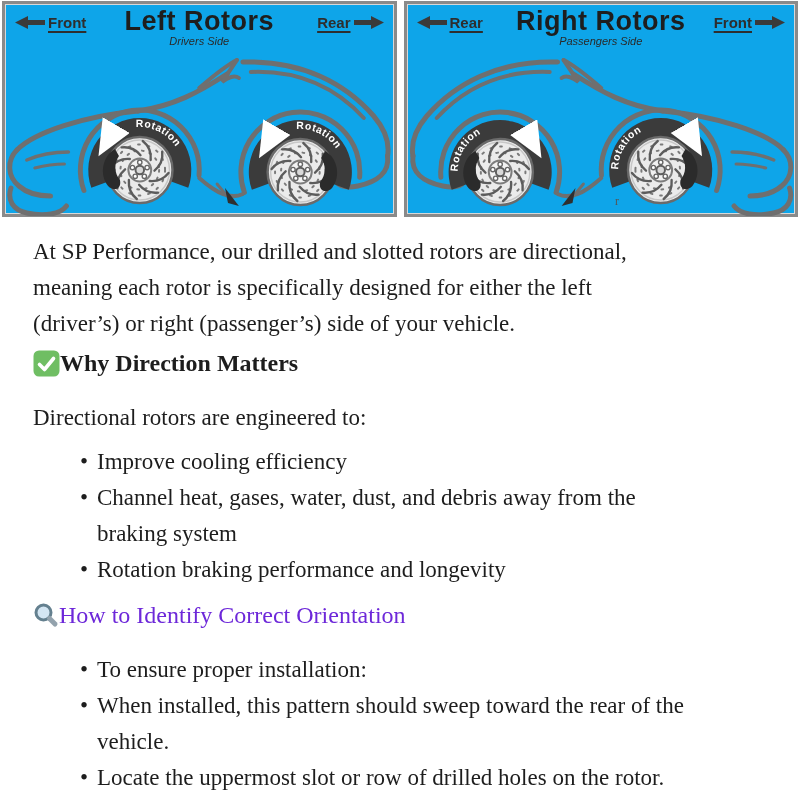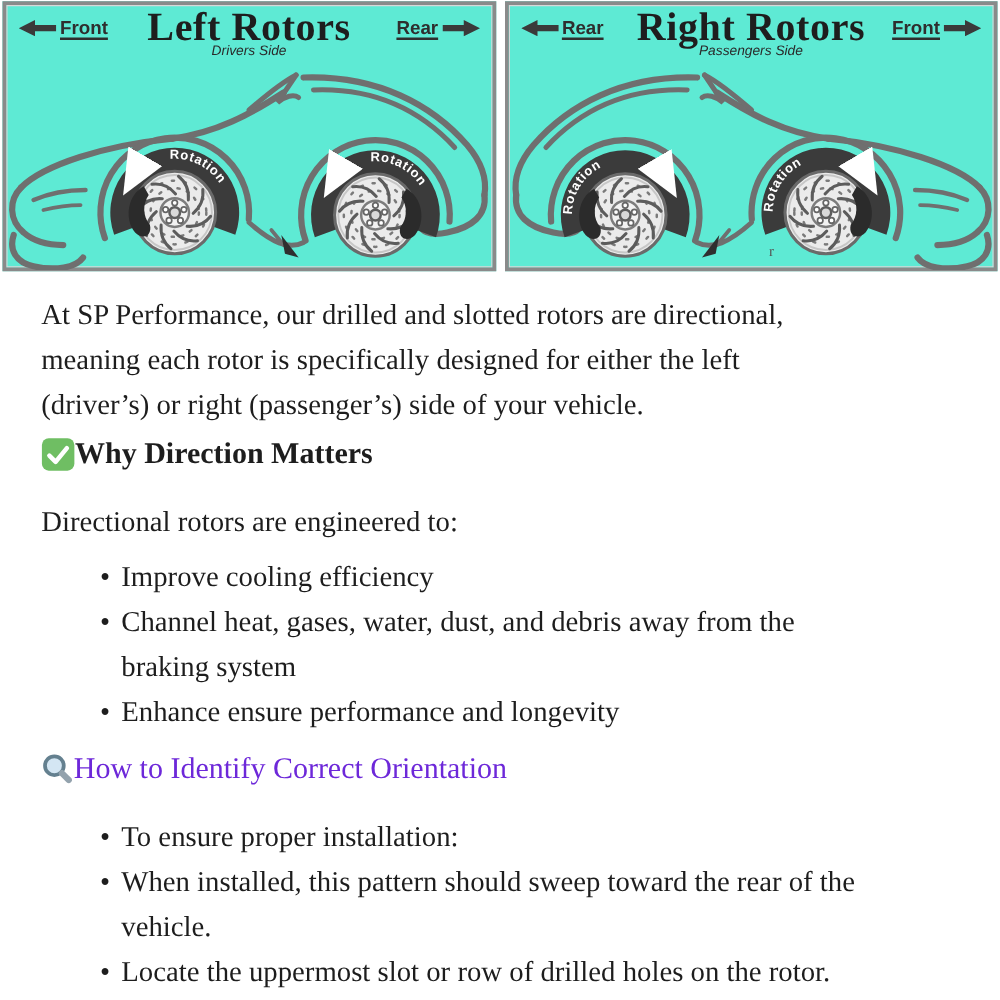--- a/index.html
+++ b/index.html
@@ -1,28 +1,28 @@
 <!DOCTYPE html>
 <html><head>
 <meta charset="utf-8">
 <style>
   html,body{margin:0;padding:0;width:800px;background:#ffffff;color:#1d1d1d;
     font-family:"Liberation Serif",serif;overflow:hidden}
   
   .figure{display:flex;gap:7px;padding:1px 2px;height:218px;box-sizing:border-box}
-  .panel{flex:1;position:relative;border:3px solid #8a8a8a;background:#5eead4;
+  .panel{flex:1;position:relative;border:3px solid #8a8a8a;background:#0ea5e9;
     box-shadow:inset 0 0 0 1px #d8d8d8}
   .panel-header{position:relative;height:44px}
   .dir-label{position:absolute;top:10px;display:flex;align-items:center;gap:3px;
     font-family:"Liberation Sans",sans-serif;font-weight:bold;font-size:15px;color:#2e2e2e}
   .dir-label.left{left:10px}
   .dir-label.right{right:10px}
   .dir-text{text-decoration:underline;text-decoration-thickness:2px;text-underline-offset:3px}
   .title-block{position:absolute;left:0;right:0;top:4px;text-align:center}
-  .panel-title{font-family:Liberation Serif, serif;font-weight:bold;font-size:32px;
+  .panel-title{font-family:Liberation Sans, sans-serif;font-weight:bold;font-size:27px;
     line-height:26px;color:#1e1e1e;letter-spacing:.5px}
   .panel-sub{font-family:"Liberation Sans",sans-serif;font-weight:normal;font-style:italic;
     font-size:11px;color:#2a2a2a;line-height:15px}
   .car-svg{display:block;width:100%;height:168px}
   
   main{padding:0 33px}
   .intro{font-size:23px;line-height:36px;margin:16px 0 6px;white-space:pre-line}
   .h-row{display:flex;align-items:center;gap:0;font-size:24px;line-height:30px}
   .h-why{font-weight:bold;margin:0 0 22px}
   .h-how{font-weight:normal;margin:12px 0 22px;color:#6d28d9}
@@ -197,21 +197,21 @@
     </svg>
     <span>Why Direction Matters</span>
   </div>
 
   <p class="intro" style="margin:0 0 8px">Directional rotors are engineered to:</p>
 
   <ul>
     <li>Improve cooling efficiency</li>
     <li>Channel heat, gases, water, dust, and debris away from the
 braking system</li>
-    <li>Enhance ensure performance and longevity</li>
+    <li>Rotation braking performance and longevity</li>
   </ul>
 
   <div class="h-row h-how">
     <svg class="icon" width="26" height="26" viewBox="0 0 26 26">
       <circle cx="10.5" cy="10.5" r="7.5" fill="#d4e6f3" stroke="#64808f" stroke-width="3"></circle>
       <line x1="16.5" y1="16.5" x2="22" y2="22" stroke="#93a2ad" stroke-width="5" stroke-linecap="round"></line>
     </svg>
     <span>How to Identify Correct Orientation</span>
   </div>
 

